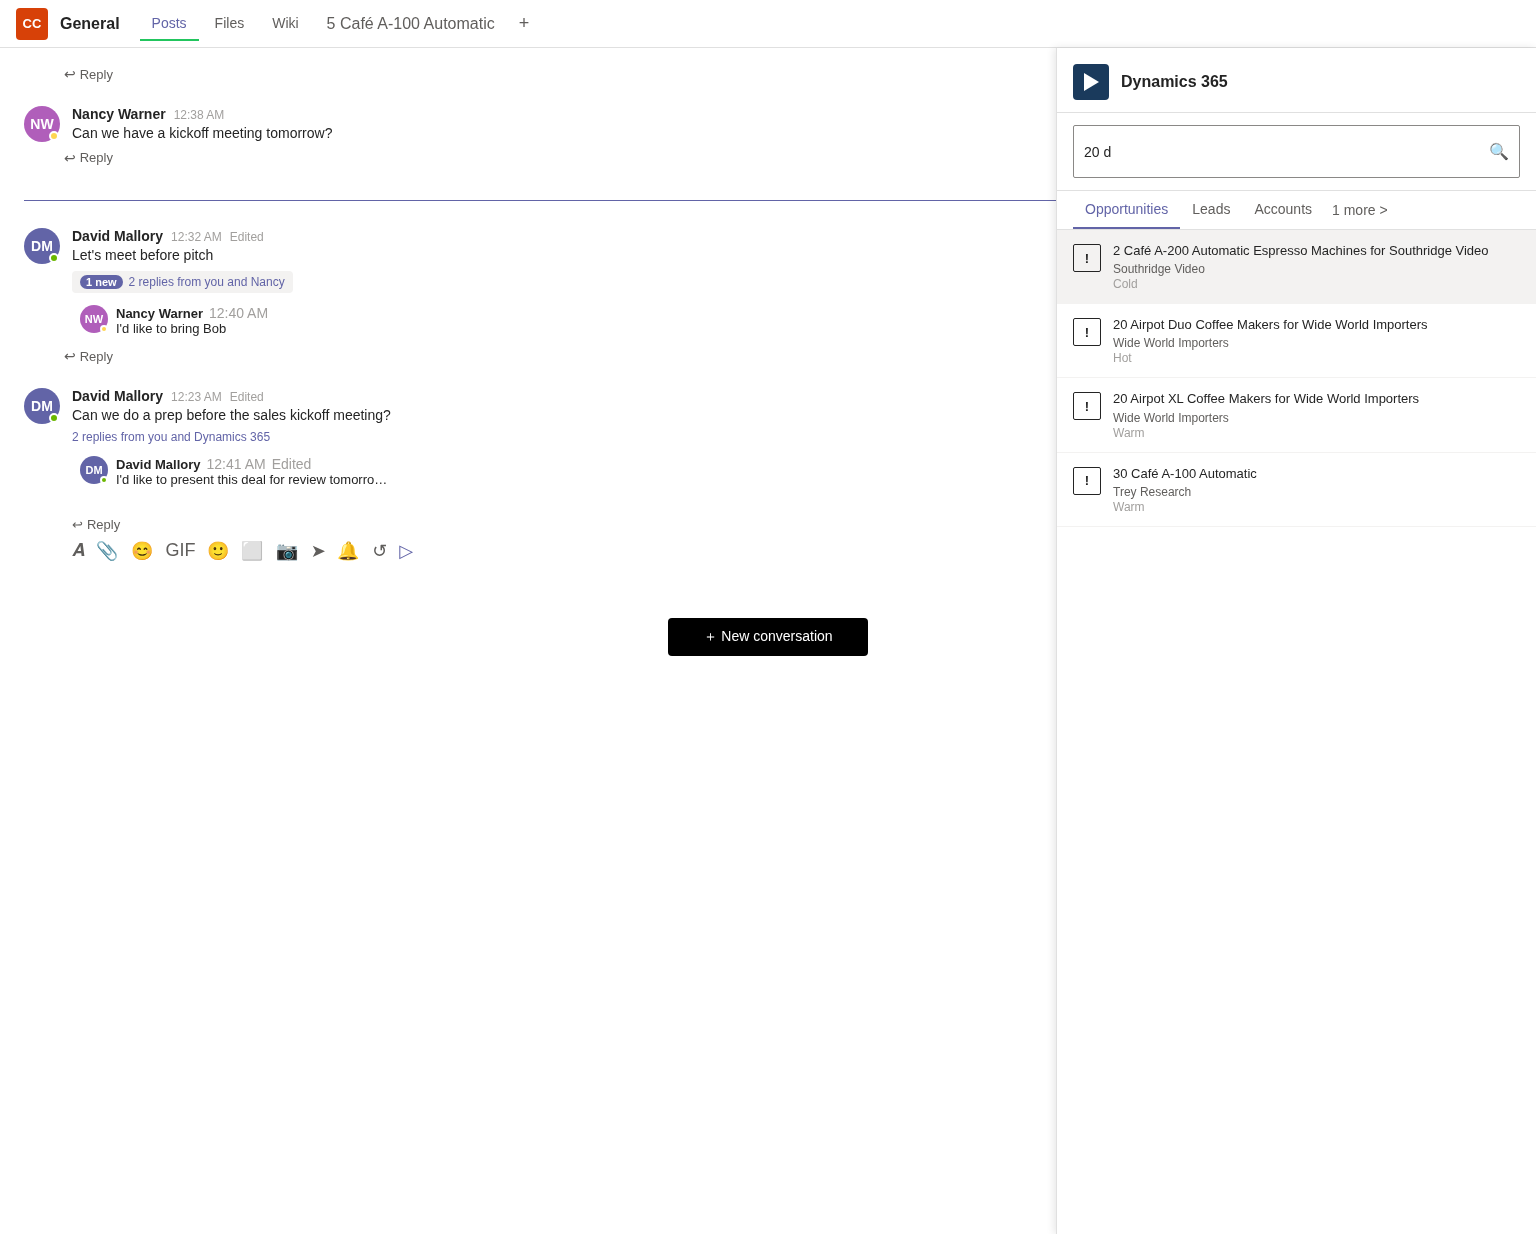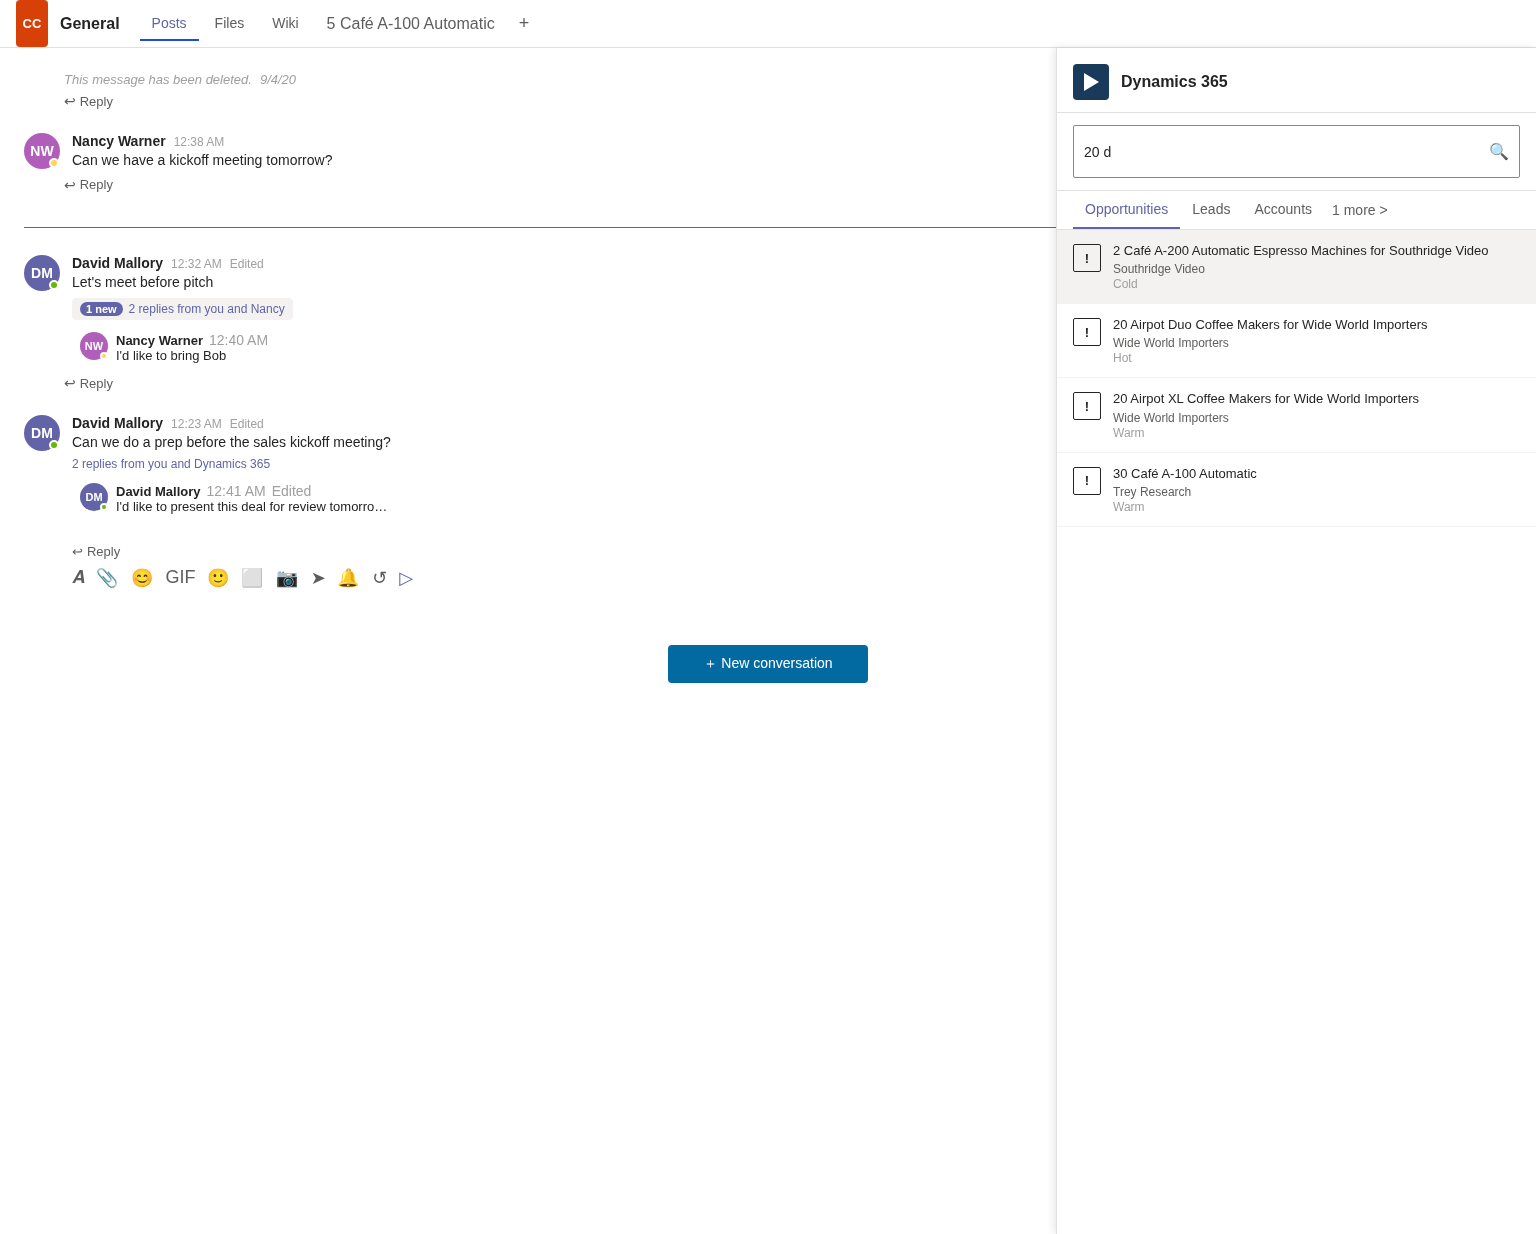--- a/index.html
+++ b/index.html
@@ -20,21 +20,21 @@
       padding: 0 16px;
       height: 48px;
       gap: 12px;
     }
     .header-logo {
       background: #d74108;
       color: white;
       font-weight: bold;
       font-size: 13px;
       width: 32px;
-      height: 47px;
+      height: 32px;
       border-radius: 4px;
       display: flex;
       align-items: center;
       justify-content: center;
       flex-shrink: 0;
     }
     .header-title {
       font-size: 16px;
       font-weight: 600;
       color: #242424;
@@ -47,21 +47,21 @@
     }
     .header-tab {
       padding: 8px 12px;
       font-size: 14px;
       color: #605e5c;
       cursor: pointer;
       border-bottom: 2px solid transparent;
     }
     .header-tab.active {
       color: #6264a7;
-      border-bottom: 2px solid #1d4ed8;
+      border-bottom: 2px solid #22c55e;
       font-weight: 500;
     }
     .header-tab-extra {
       padding: 8px 12px;
       font-size: 16px;
       color: #605e5c;
       cursor: pointer;
     }
     .header-plus {
       padding: 8px 8px;
@@ -460,21 +460,21 @@
       color: #605e5c;
       margin-bottom: 1px;
     }
     .result-status {
       font-size: 12px;
       color: #a19f9d;
     }
 
     
     .new-conv-btn {
-      background: #0369a1;
+      background: #000000;
       color: white;
       border: none;
       border-radius: 4px;
       padding: 10px 35px;
       font-size: 14px;
       cursor: pointer;
       display: flex;
       align-items: center;
       gap: 8px;
       margin: 16px auto;
@@ -496,24 +496,20 @@
     <div class="header-tab-extra">5 Café A-100 Automatic</div>
     <div class="header-plus">+</div>
   </div>
 </div>
 
 <div class="main-content">
 
   <div class="chat-area">
 
     <div class="message-group">
-      <div class="deleted-message">
-        <span>This message has been deleted.</span>
-        <span>9/4/20</span>
-      </div>
       <div class="reply-btn">
         <span class="reply-icon">↩</span>
         <span>Reply</span>
       </div>
     </div>
 
     <div class="message-group">
       <div class="message-row">
         <div class="avatar">
           <div class="avatar-placeholder av-nancy" style="background:#b05eba;">NW</div>

